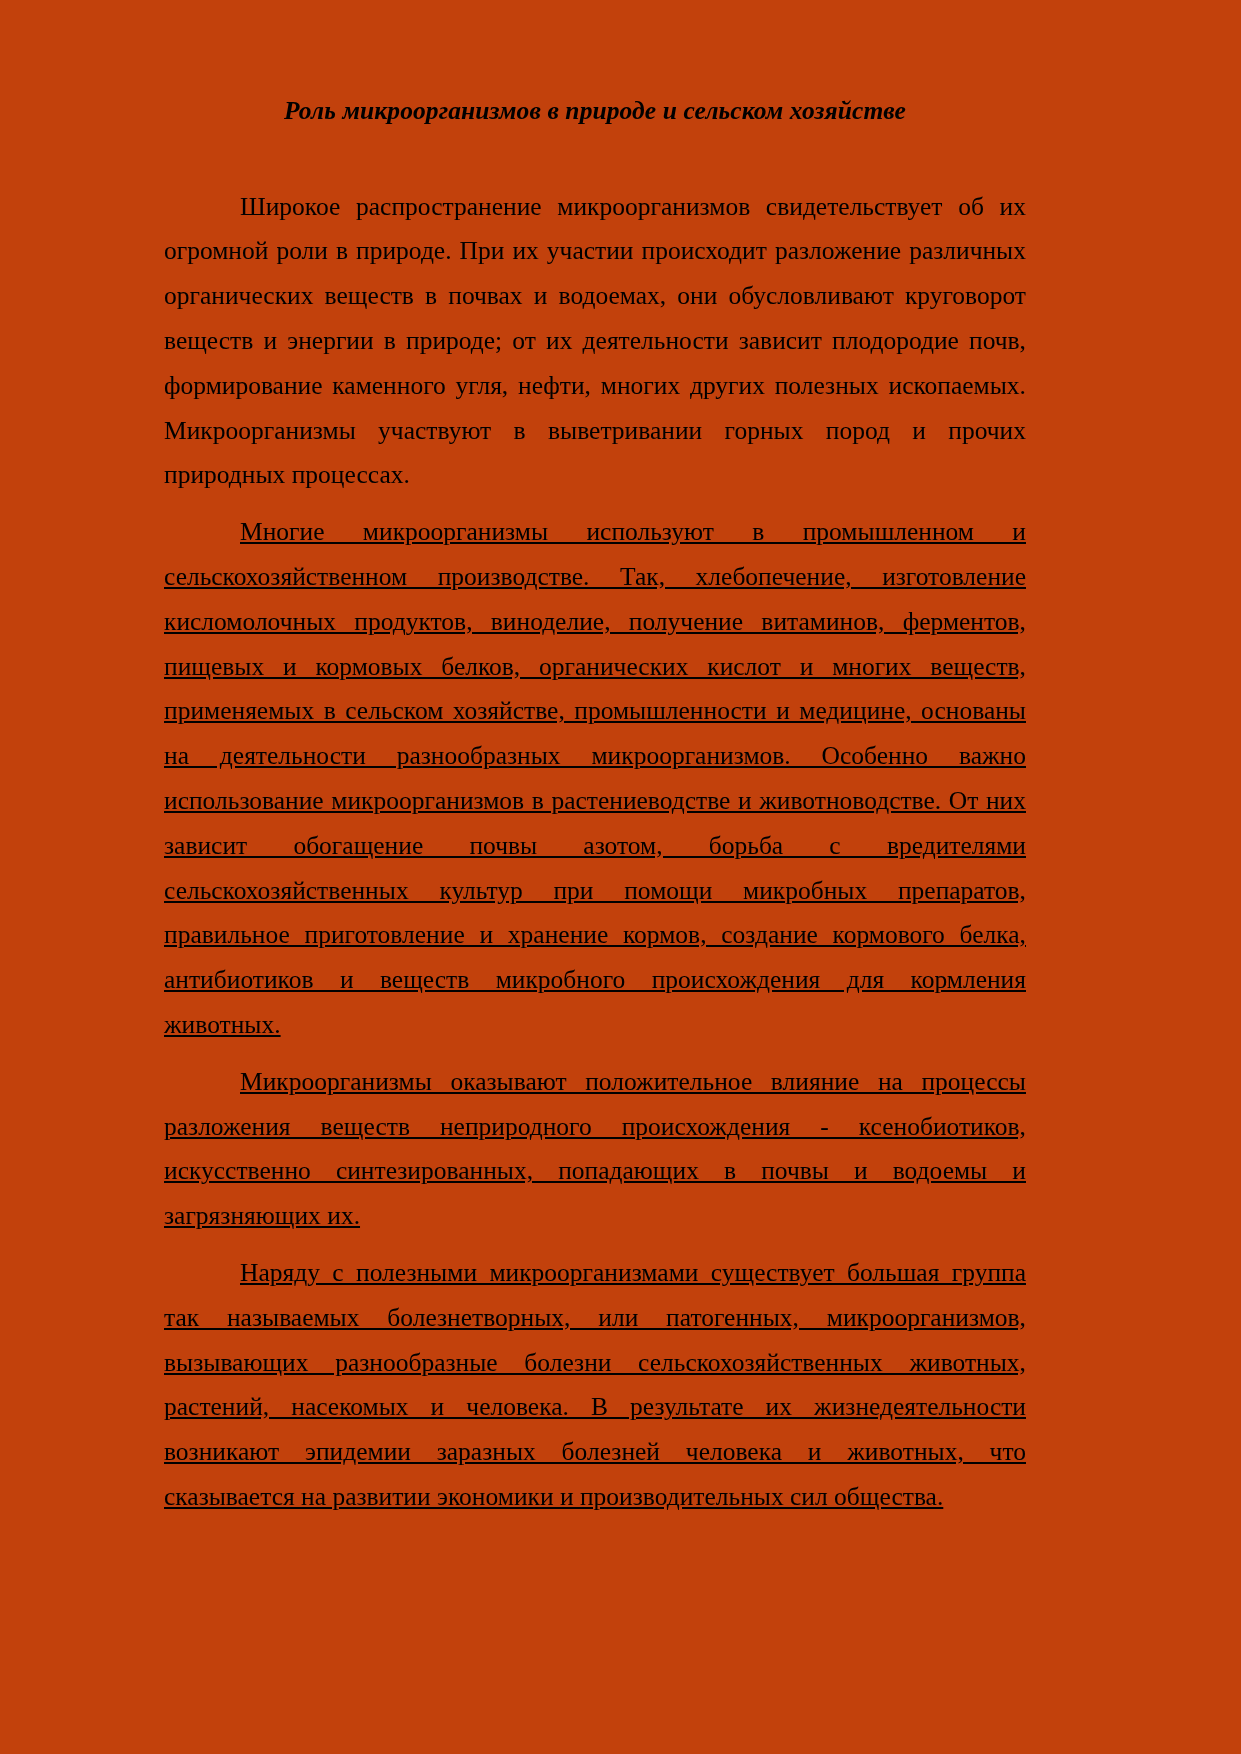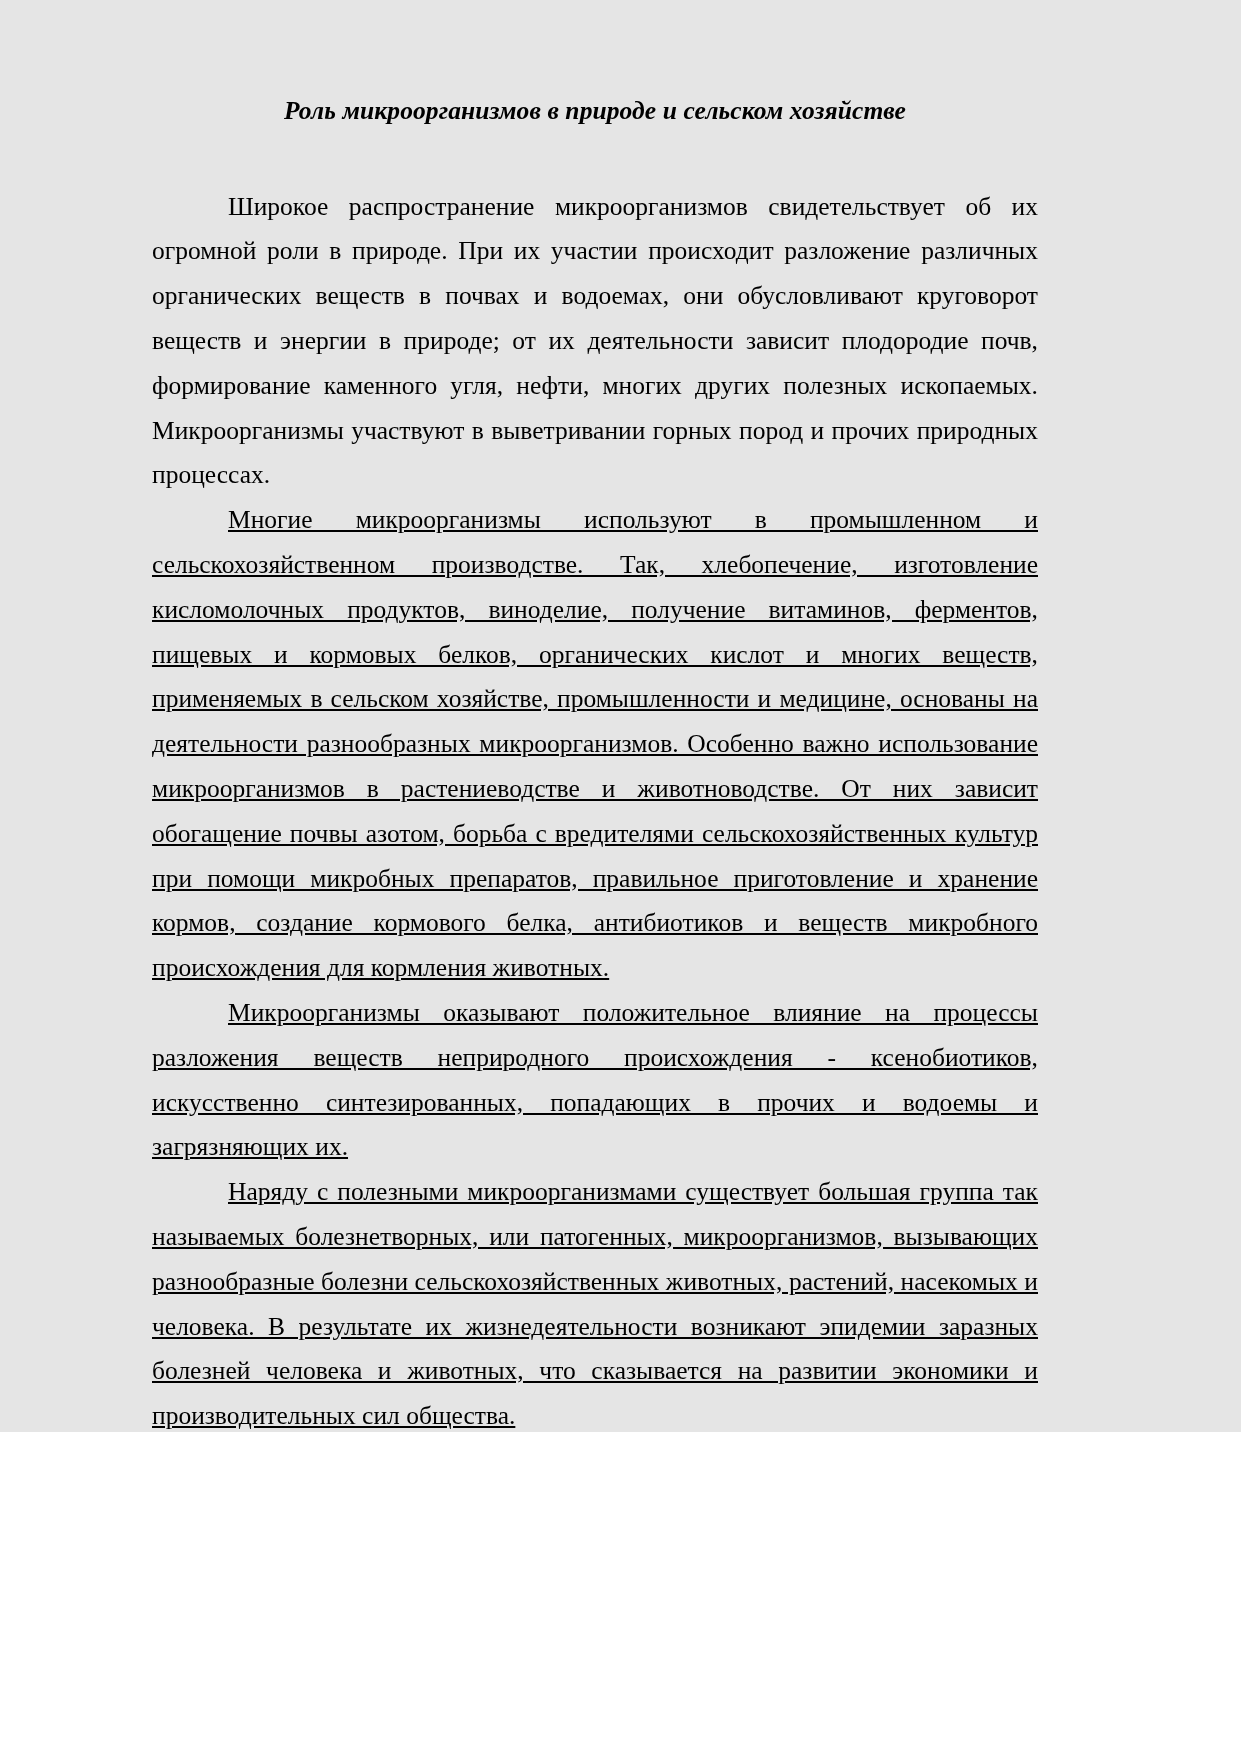--- a/index.html
+++ b/index.html
@@ -2,22 +2,22 @@
 <html lang="ru"><head>
 <meta charset="utf-8">
 <style>
   html, body {
     margin: 0;
     padding: 0;
     background: #ffffff;
   }
   .page {
     width: 1241px;
-    height: 1432px;
-    background: #e5e5e5;
+    height: 1754px;
+    background: #c2410c;
     position: relative;
     box-sizing: border-box;
     margin: 0 auto;
     overflow: hidden;
   }
   .content {
     position: absolute;
     left: 152px;
     top: 96px;
     width: 886px;
@@ -33,21 +33,21 @@
     margin: 0 0 0 0;
     line-height: 1.2;
   }
   .body-text {
     font-family: "Liberation Serif", "DejaVu Serif", serif;
     font-size: 25.5px;
     color: #000000;
     text-align: justify;
     text-justify: inter-word;
     line-height: 44.8px;
-    margin: 0;
+    margin: 12px;
     text-indent: 76px;
     hyphens: none;
     -webkit-hyphens: none;
   }
   .para-gap-first {
     margin-top: 58px;
   }
   .para {
     margin-top: 0;
     text-decoration: underline;
@@ -58,18 +58,18 @@
 
 <div class="page">
   <div class="content">
 
     <h1 class="doc-title">Роль микроорганизмов в природе и сельском хозяйстве</h1>
 
     <p class="body-text para-gap-first">Широкое распространение микроорганизмов свидетельствует об их огромной роли в природе. При их участии происходит разложение различных органических веществ в почвах и водоемах, они обусловливают круговорот веществ и энергии в природе; от их деятельности зависит плодородие почв, формирование каменного угля, нефти, многих других полезных ископаемых. Микроорганизмы участвуют в выветривании горных пород и прочих природных процессах.</p>
 
     <p class="body-text para">Многие микроорганизмы используют в промышленном и сельскохозяйственном производстве. Так, хлебопечение, изготовление кисломолочных продуктов, виноделие, получение витаминов, ферментов, пищевых и кормовых белков, органических кислот и многих веществ, применяемых в сельском хозяйстве, промышленности и медицине, основаны на деятельности разнообразных микроорганизмов. Особенно важно использование микроорганизмов в растениеводстве и животноводстве. От них зависит обогащение почвы азотом, борьба с вредителями сельскохозяйственных культур при помощи микробных препаратов, правильное приготовление и хранение кормов, создание кормового белка, антибиотиков и веществ микробного происхождения для кормления животных.</p>
 
-    <p class="body-text para">Микроорганизмы оказывают положительное влияние на процессы разложения веществ неприродного происхождения - ксенобиотиков, искусственно синтезированных, попадающих в прочих и водоемы и загрязняющих их.</p>
+    <p class="body-text para">Микроорганизмы оказывают положительное влияние на процессы разложения веществ неприродного происхождения - ксенобиотиков, искусственно синтезированных, попадающих в почвы и водоемы и загрязняющих их.</p>
 
     <p class="body-text para">Наряду с полезными микроорганизмами существует большая группа так называемых болезнетворных, или патогенных, микроорганизмов, вызывающих разнообразные болезни сельскохозяйственных животных, растений, насекомых и человека. В результате их жизнедеятельности возникают эпидемии заразных болезней человека и животных, что сказывается на развитии экономики и производительных сил общества.</p>
 
   </div>
 </div>
 
 </body></html>

